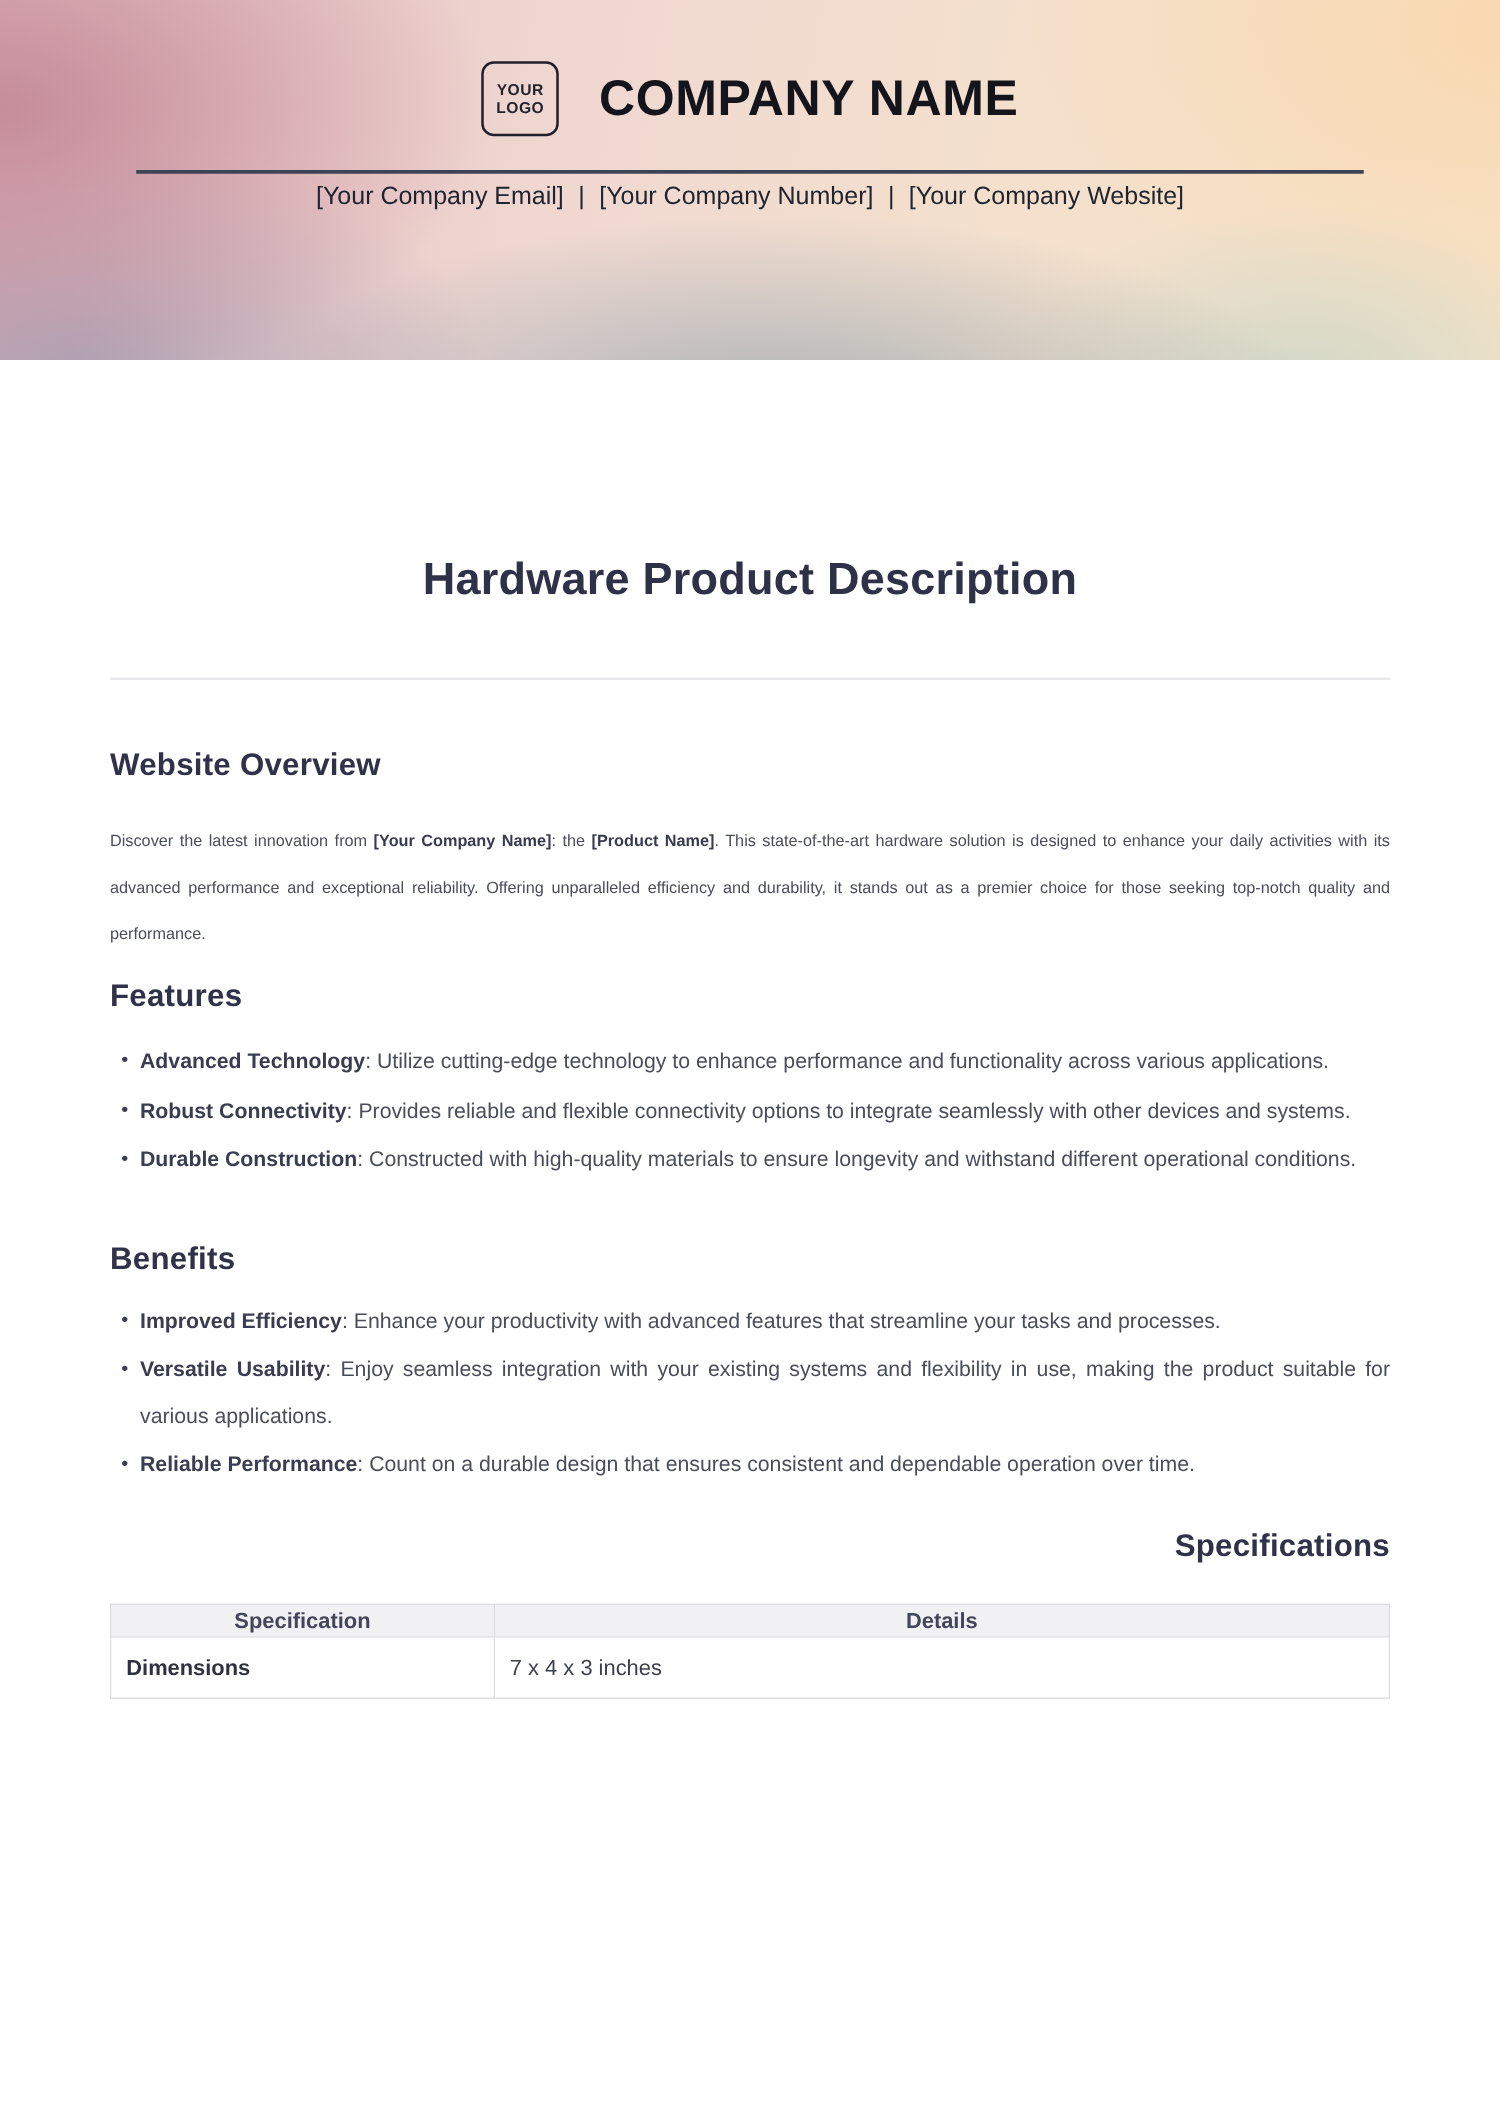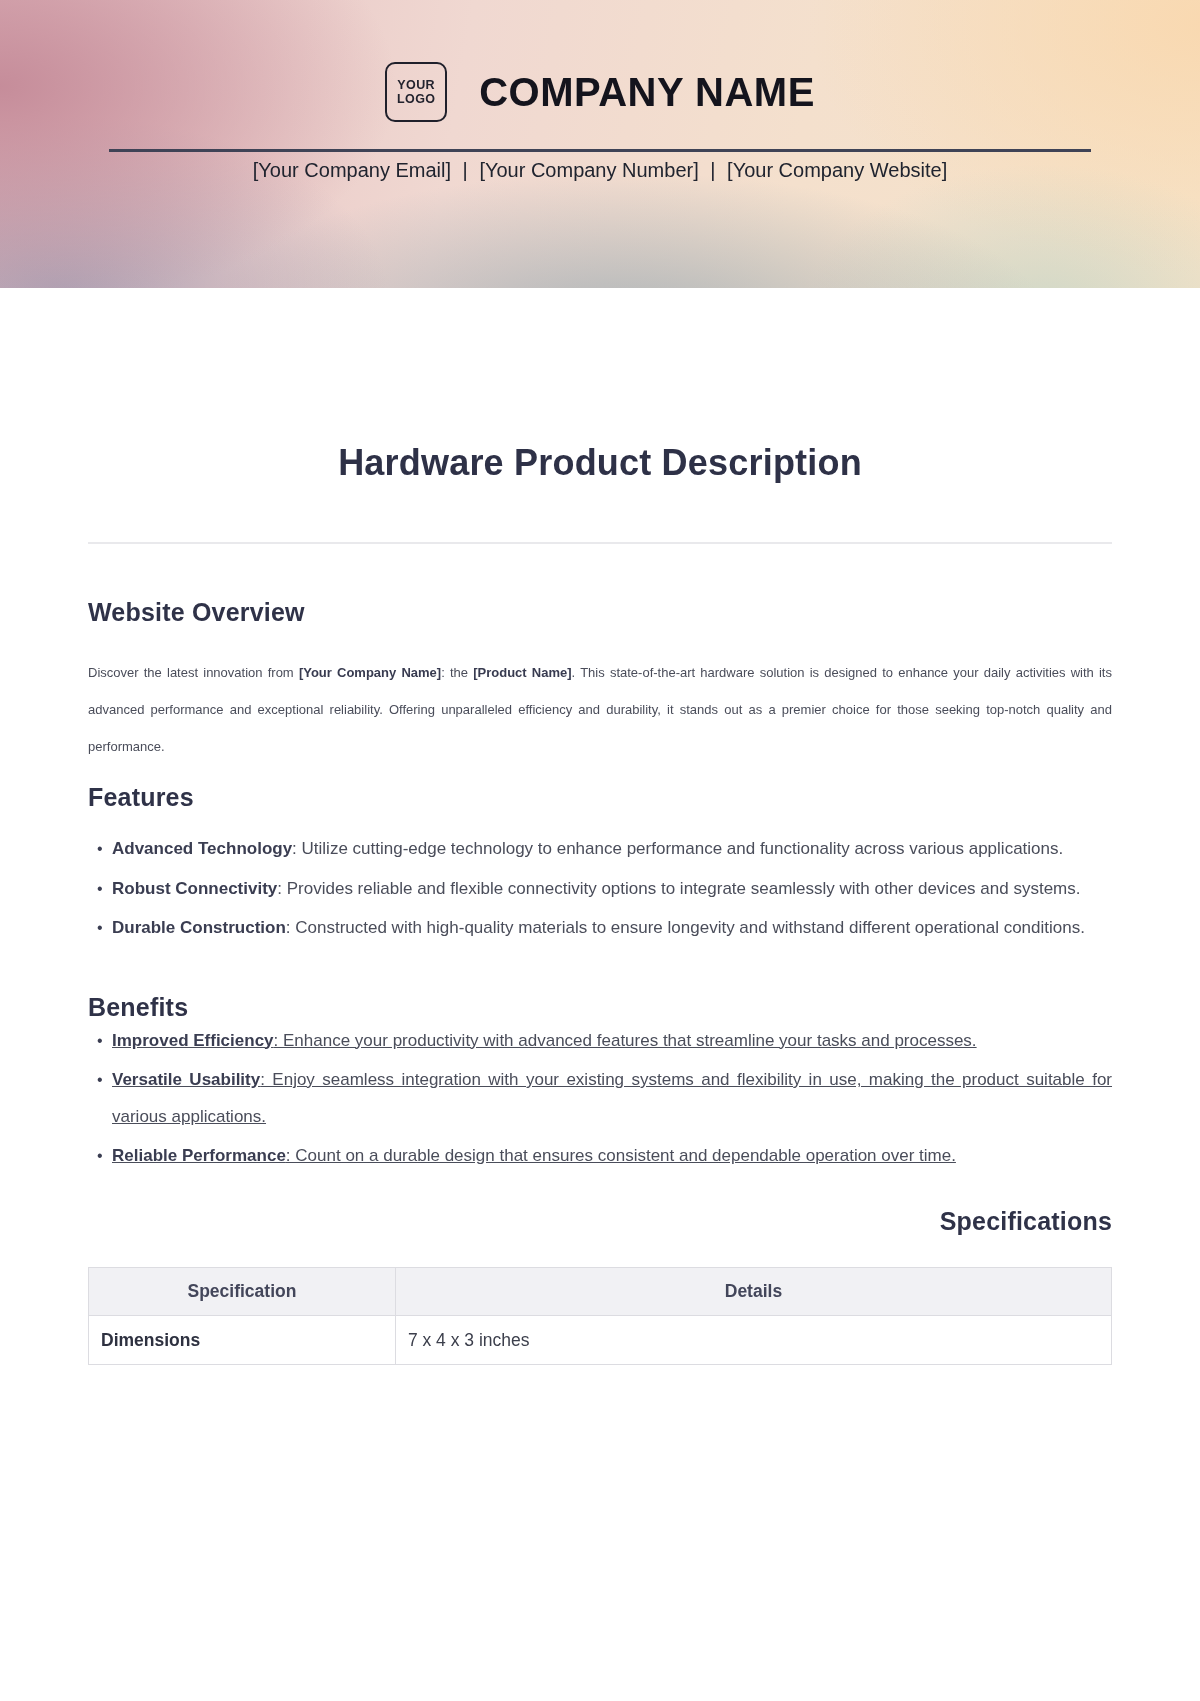--- a/index.html
+++ b/index.html
@@ -21,21 +21,21 @@
       radial-gradient(ellipse 55% 85%  at 52% 115%, rgba(147,165,175,0.75) 0%, rgba(147,165,175,0) 65%),
       radial-gradient(ellipse 33% 85%  at 87% 108%, rgba(178,208,197,0.55) 0%, rgba(178,208,197,0) 60%),
       radial-gradient(ellipse 48% 125% at 101% 8%, rgba(249,216,175,0.95) 0%, rgba(249,216,175,0) 70%),
       linear-gradient(100deg, #e2bbc0 0%, #f0d8d1 38%, #f4e0cd 66%, #f6e3c8 100%);
   }
   .brand-row {
     display: flex;
     justify-content: center;
     align-items: center;
     gap: 32px;
-    padding-top: 62px;
+    padding-top: 49px;
   }
   .logo-box {
     width: 62px;
     height: 60px;
     border: 2.5px solid #20202b;
     border-radius: 10px;
     display: flex;
     flex-direction: column;
     align-items: center;
     justify-content: center;
@@ -102,21 +102,21 @@
     line-height: 37px;
     text-align: justify;
     color: #4a4d5a;
   }
   .overview-paragraph strong { color: #383b50; }
 
   ul.bullet-list {
     margin-top: 18px;
     list-style: none;
   }
-  ul.bullet-list.tight { margin-top: 0; text-decoration: underline; }
+  ul.bullet-list.tight { margin-top: 16px; }
   ul.bullet-list li {
     position: relative;
     padding-left: 24px;
     font-size: 17px;
     line-height: 36.5px;
     text-align: justify;
     color: #4a4d5a;
     margin-bottom: 3px;
   }
   ul.bullet-list li::before {
@@ -131,21 +131,21 @@
 
   table.specs-table {
     margin-top: 30px;
     width: 100%;
     border-collapse: collapse;
     border: 1px solid #dcdce1;
   }
   table.specs-table th {
     background: #f1f1f4;
     border: 1px solid #dcdce1;
-    padding: 13px 10px;
+    padding: 2px 10px;
     font-size: 17.5px;
     font-weight: bold;
     color: #43465a;
     text-align: center;
   }
   table.specs-table td {
     border: 1px solid #dcdce1;
     padding: 14px 10px 13px 12px;
     font-size: 17.5px;
     color: #3c3f4c;

